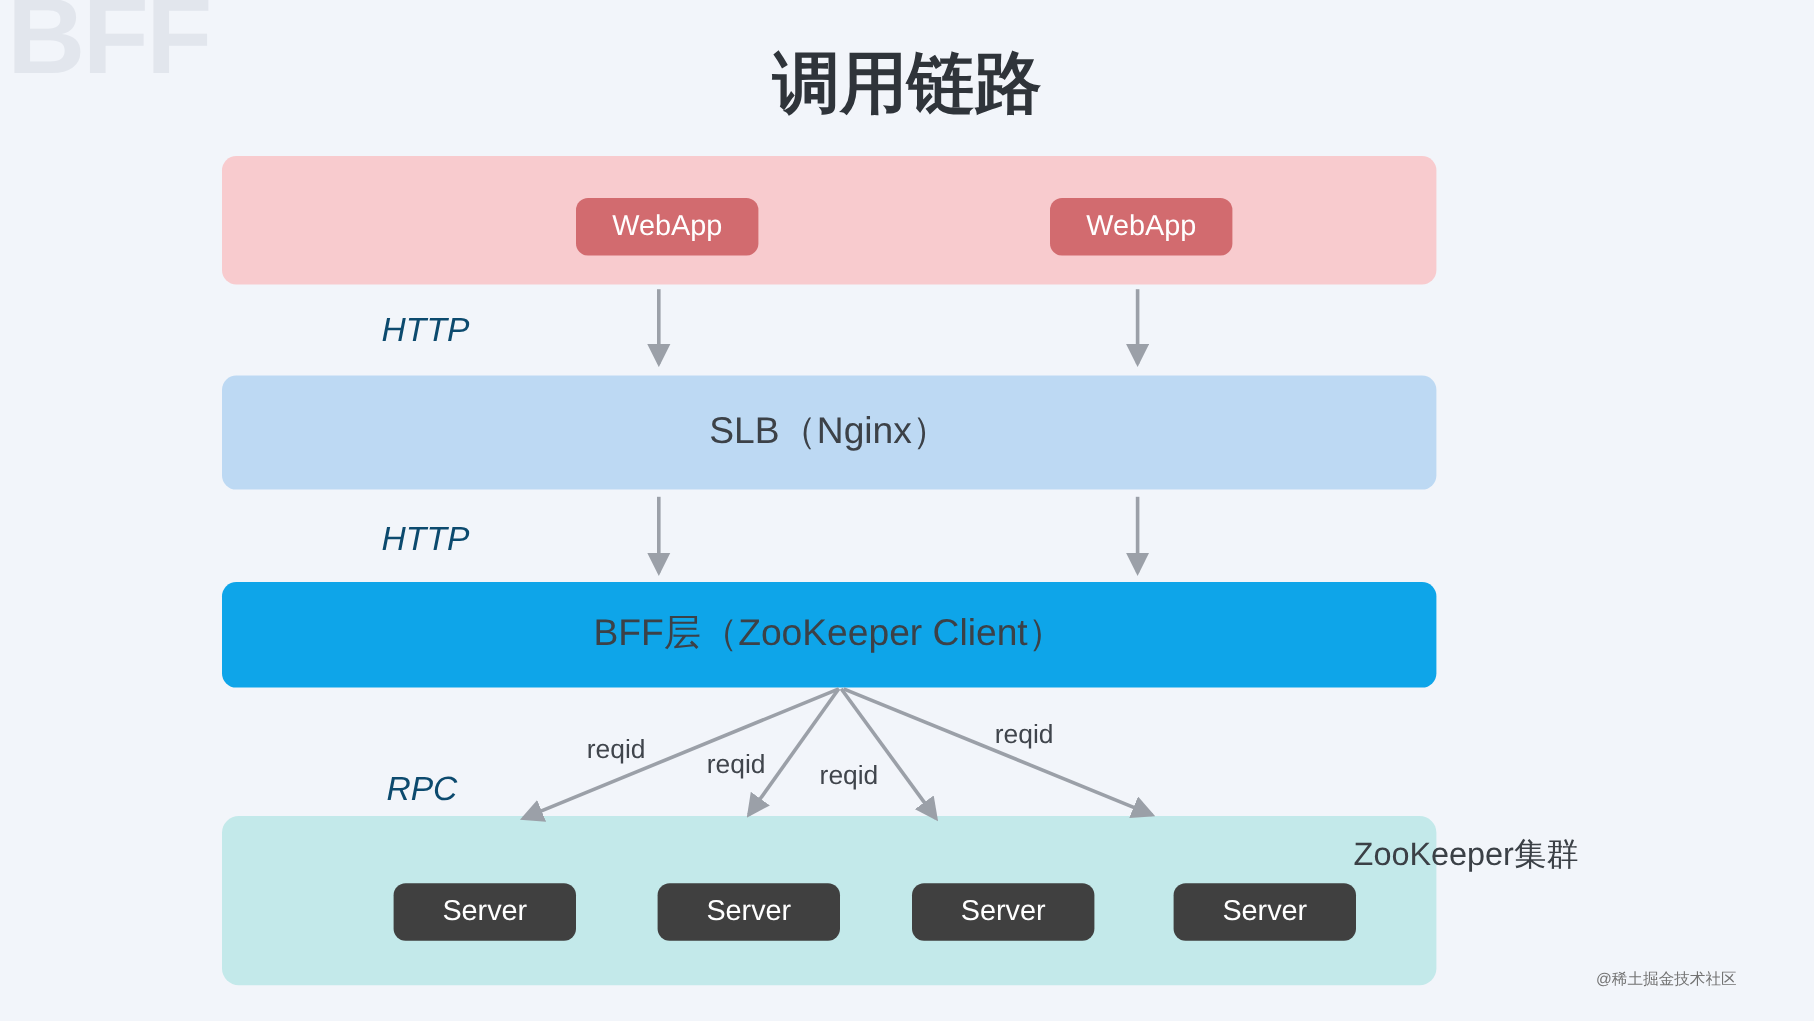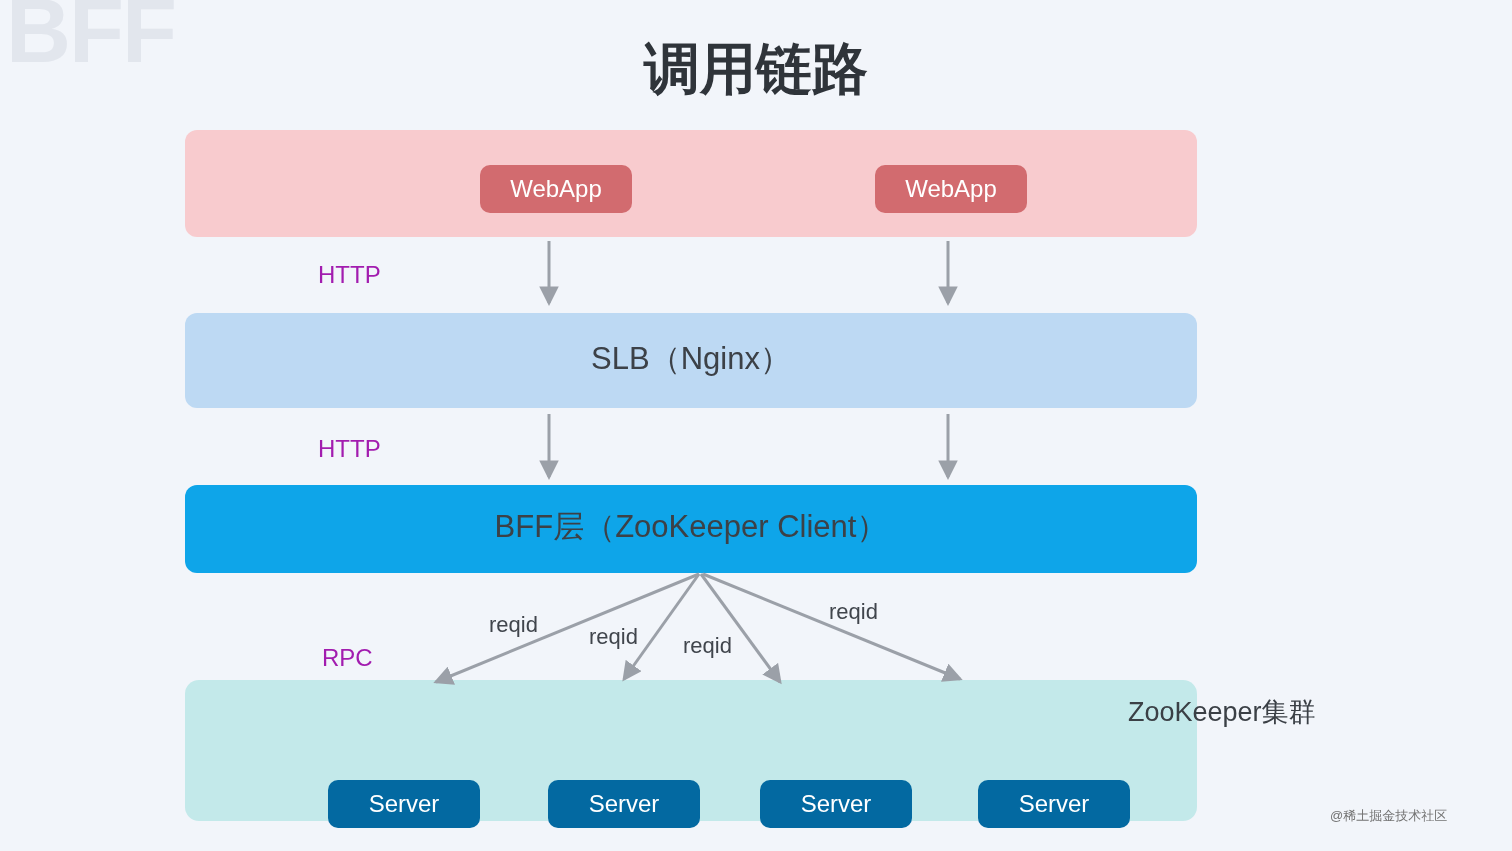--- a/index.html
+++ b/index.html
@@ -25,23 +25,23 @@
   .band-center-label {
     position:absolute; left:0; right:0; top:50%; transform:translateY(-54%);
     text-align:center; font-size:31px; color:#3c4147;
   }
   .node {
     position:absolute; width:152px; height:48px; border-radius:10px;
     display:flex; align-items:center; justify-content:center;
     color:#ffffff; font-size:24px;
   }
   .node-webapp { background:#d26b6f; top:165px; }
-  .node-server { background:#0369a1; top:780px; }
+  .node-server { background:#404040; top:736px; }
   .edge-label {
-    position:absolute; font-size:24px; color:#a21caf; line-height:28px;
+    position:absolute; font-size:28px; color:#0c4a6e; line-height:28px;font-style:italic;
   }
   .reqid-label {
     position:absolute; font-size:22px; color:#40454c; line-height:26px;
   }
   .zk-title {
     position:absolute; left:1128px; top:694px;
     font-size:27px; color:#3b4046;
   }
   .footer-watermark {
     position:absolute; left:1330px; top:807px;

